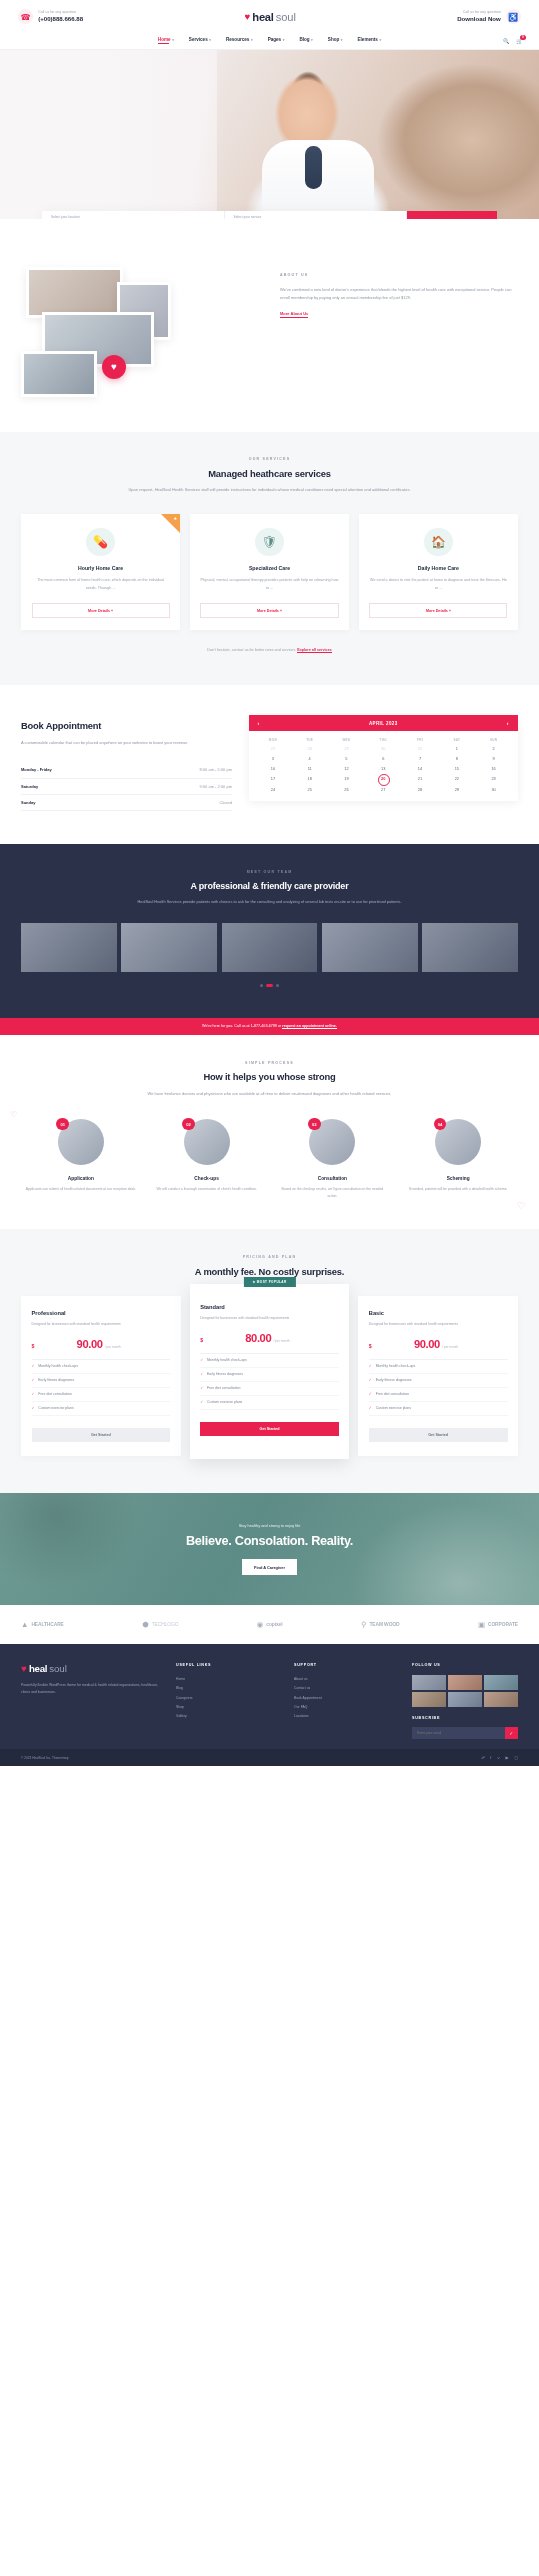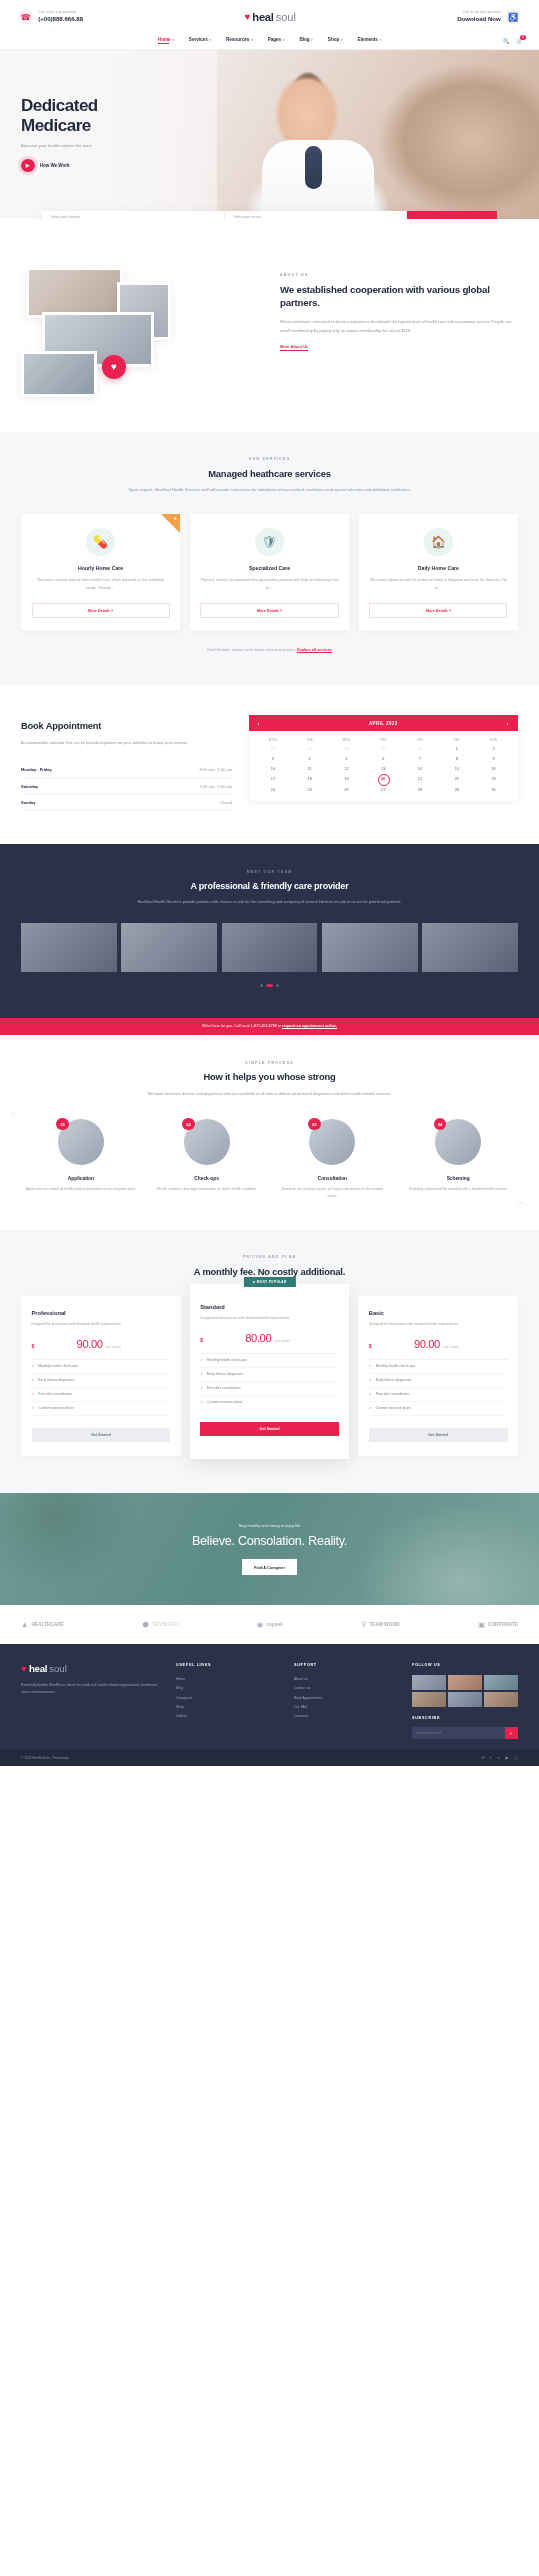--- a/index.html
+++ b/index.html
@@ -155,33 +155,33 @@
   
   .pricing { background:#f6f7f9; padding:25.5px 21px 34px; text-align:center; }
   .price-row { display:flex; gap:9px; margin-top:19.5px; align-items:flex-start; }
   .pcard { flex:1; background:#fff; padding:13.5px 10.5px 13.5px; text-align:left; box-shadow:0 1.5px 7.5px rgba(0,0,0,.04); position:relative; }
   .pcard.feat { margin-top:-12px; padding-top:19.5px; box-shadow:0 4.5px 16.5px rgba(0,0,0,.1); padding-bottom:22.5px; }
   .pop-badge { position:absolute; left:50%; transform:translateX(-50%); top:-6.7px; background:#2f7d75; color:#fff; font-size:3.1px; font-weight:bold; padding:3px 9px; letter-spacing:0.4px; white-space:nowrap; }
   .p-name { font-size:5.7px; font-weight:bold; color:#232a3d; }
   .p-desc { font-size:3.4px; color:#9aa0ae; line-height:1.9; margin-top:5.2px; }
   .p-amount { display:flex; align-items:baseline; gap:2.2px; margin-top:10.5px; padding-bottom:9px; border-bottom:0.7px solid #f0f1f4; }
   .p-cur { font-size:5.2px; color:#e8214f; font-weight:bold; }
-  .p-val { font-size:11.2px; font-weight:normal; color:#e8214f; letter-spacing:-0.4px;padding-left:40px; }
+  .p-val { font-size:11.2px; font-weight:bold; color:#e8214f; letter-spacing:-0.4px;padding-left:40px; }
   .p-per { font-size:3.2px; color:#b0b6c1; }
   .p-feat { font-size:3.5px; color:#7d8496; padding:4.5px 0; border-bottom:0.7px solid #f4f5f7; display:flex; align-items:center; gap:3.7px; }
   .p-check { color:#e8214f; font-size:3.7px; }
   .p-btn { width:100%; margin-top:12px; padding:5.2px 0; font-size:3.7px; font-weight:bold; border:none; background:#eceef2; color:#6c7382; }
   .p-btn.pink { background:#e8214f; color:#fff; }
 
   
   .quote { height:112px; position:relative; background:linear-gradient(120deg,#6f9b94 0%, #5d8b85 45%, #7aa39c 100%); display:flex; align-items:center; justify-content:center; text-align:center; overflow:hidden; }
   .quote:before { content:""; position:absolute; inset:0; background:radial-gradient(ellipse 150px 112px at 85% 80%, rgba(255,255,255,.25), rgba(255,255,255,0) 70%), radial-gradient(ellipse 120px 105px at 10% 20%, rgba(0,0,0,.12), rgba(0,0,0,0) 70%); }
   .quote-in { position:relative; z-index:2; }
   .q-small { font-size:3.9px; color:#e3efed; }
-  .q-big { font-size:12.7px; font-weight:normal; color:#fff; margin-top:6.7px; letter-spacing:-0.3px; }
+  .q-big { font-size:12.7px; font-weight:bold; color:#fff; margin-top:6.7px; letter-spacing:-0.3px; }
   .q-btn { margin-top:11.2px; background:#fff; color:#232a3d; font-size:3.9px; font-weight:bold; padding:5.2px 12px; border:none; }
 
   
   .brands { background:#fff; padding:15px 21px; display:flex; align-items:center; justify-content:space-between; }
   .brand { display:flex; align-items:center; gap:3px; opacity:.5; }
   .brand-ico { font-size:7.5px; color:#56607a; }
   .brand-t { font-size:4.9px; font-weight:bold; color:#56607a; letter-spacing:-0.1px; }
   .brand-t span { font-weight:normal; color:#8d94a4; }
 
   
@@ -246,31 +246,20 @@
     <div class="nav-item"><span>Elements</span><span class="nav-caret">▾</span></div>
     <div class="nav-right">
       <span class="nav-ic">🔍</span>
       <span class="nav-ic">🛒<span class="cart-badge">0</span></span>
     </div>
   </div>
 
   <div class="hero">
     <div class="hero-photo"></div>
     <div class="hero-fade"></div>
-    <div class="hero-inner">
-      <div class="hero-h1">
-        <div>Dedicated</div>
-        <div>Medicare</div>
-      </div>
-      <div class="hero-sub">Because your health matters the most</div>
-      <div class="hero-cta">
-        <div class="play-btn">▶</div>
-        <div class="play-label">How We Work</div>
-      </div>
-    </div>
     <div class="searchbar">
       <div class="sb-field">
         <span class="sb-label">Select your location</span>
 
       </div>
       <div class="sb-field">
         <span class="sb-label">Select your service</span>
 
       </div>
       <button class="sb-btn">Get care now</button>
@@ -280,21 +269,20 @@
   <div class="about">
     <div class="about-imgs">
       <div class="ab-img ab1"></div>
       <div class="ab-img ab2"></div>
       <div class="ab-img ab3"></div>
       <div class="ab-img ab4"></div>
       <div class="ab-badge">♥</div>
     </div>
     <div class="about-txt">
       <div class="eyebrow">ABOUT US</div>
-      <div class="about-h2">We established cooperation with various global partners.</div>
       <div class="about-p">We've combined a new kind of doctor's experience that blends the highest level of health care with exceptional service. People can enroll membership by paying only an annual membership fee of just $129.</div>
       <a class="link-pink">More About Us</a>
     </div>
   </div>
 
   <div class="services">
     <div class="eyebrow">OUR SERVICES</div>
     <div class="sec-title">Managed heathcare services</div>
     <div class="sec-sub">Upon request, HealSoul Health Services staff will provide instructions for individuals whose medical conditions need special attention and additional certificates.</div>
     <div class="cards">
@@ -457,21 +445,21 @@
             <span class="proc-num">04</span>
           </div>
         <div class="proc-t">Scheming</div>
         <div class="proc-p">If needed, patients will be provided with a detailed health scheme.</div>
       </div>
     </div>
   </div>
 
   <div class="pricing">
     <div class="eyebrow">PRICING AND PLAN</div>
-    <div class="sec-title">A monthly fee. No costly additional.</div>
+    <div class="sec-title">A monthly fee. No costly surprises.</div>
     <div class="price-row">
 
       <div class="pcard">
         <div class="p-name">Professional</div>
         <div class="p-desc">Designed for businesses with standard health requirements</div>
         <div class="p-amount">
           <span class="p-cur">$</span>
           <span class="p-val">90.00</span>
           <span class="p-per">/ per month</span>
         </div>

